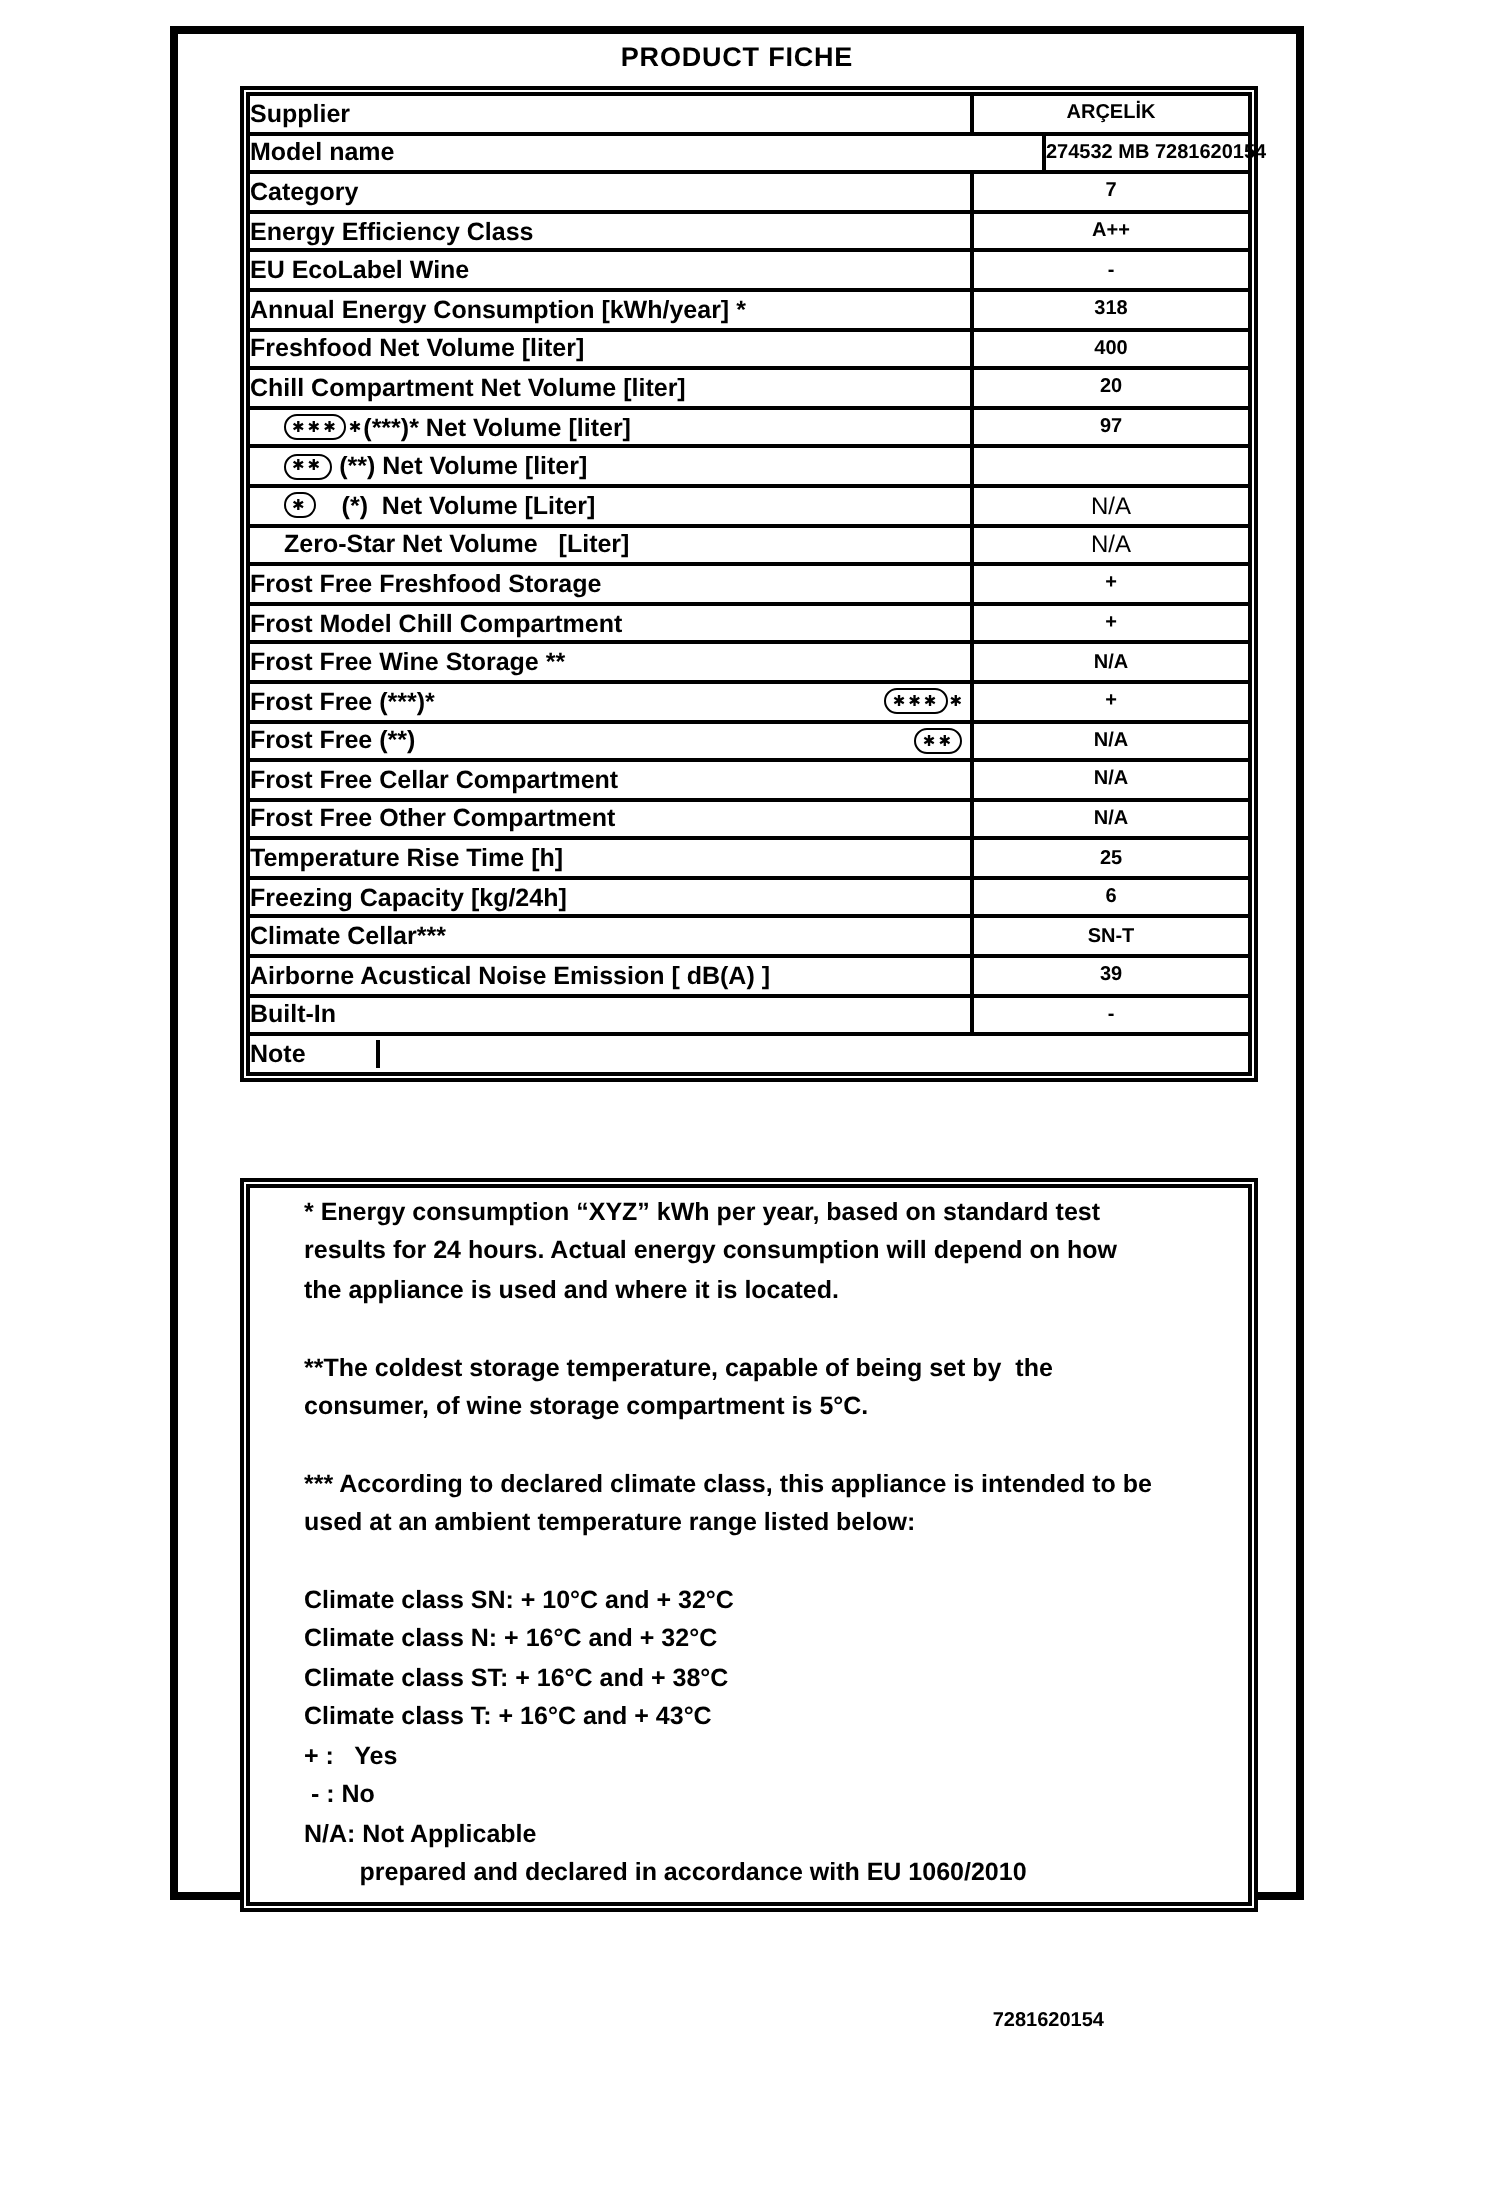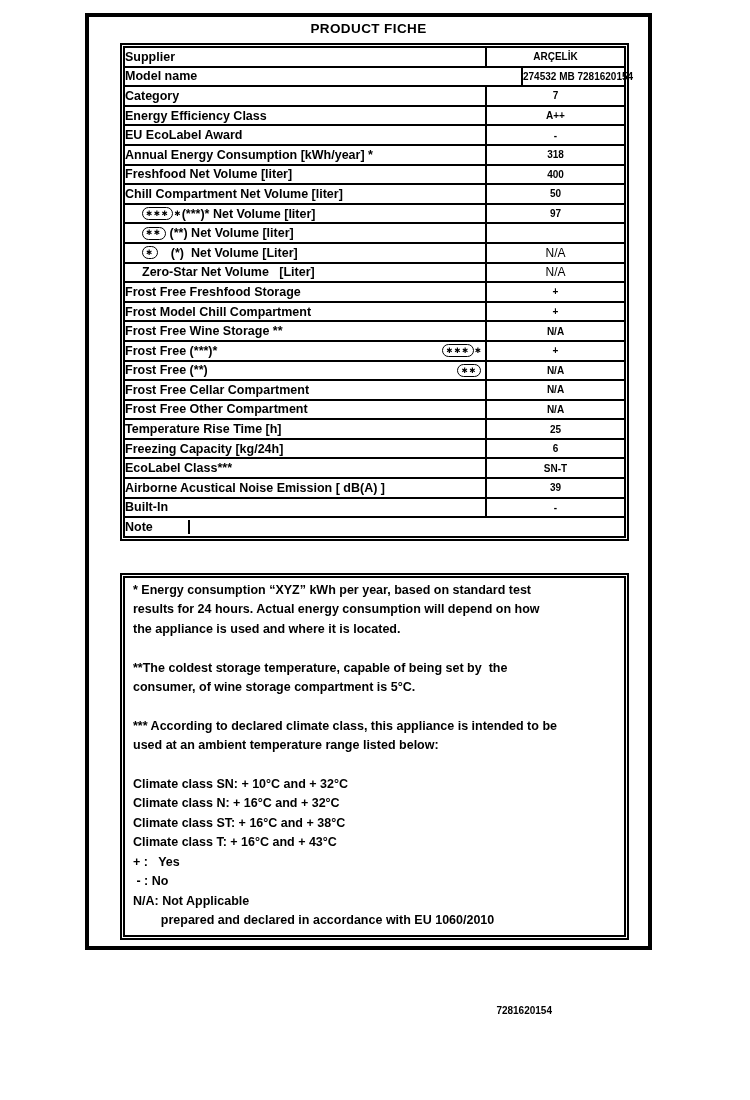--- a/index.html
+++ b/index.html
@@ -36,22 +36,22 @@
   .note-row .note-rest { flex:1; }
   .stargroup { display:inline-flex; align-items:center; }
   .stargroup.right { margin-left:auto; margin-right:4px; }
   .starbox {
     display:inline-flex; align-items:center; justify-content:center;
     border:1.5px solid #000; border-radius:7px; padding:0 3px; height:11px;
     font-size:7.5px; font-weight:700; letter-spacing:1.5px; line-height:1;
   }
   .starout { font-size:7.5px; font-weight:700; margin-left:1px; line-height:1; }
   .notes-box {
-    position:absolute; left:31px; top:556px; width:509px; height:367px;
-    border:5px double #000; box-sizing:border-box; background:#fff;
+    position:absolute; left:31px; top:572px; width:509px; height:367px;
+    border:5px double #000; box-sizing:border-box; background:#fff;padding-left:19px;
   }
   .notes-text {
     padding:3px 8px; font-size:12.5px; font-weight:700; line-height:19.4px;
     white-space:pre-wrap;
   }
   .footer-code {
     position:absolute; right:120px; top:1005px;
     font-size:10px; font-weight:700;margin-left:20px;
   }
 </style>
@@ -72,34 +72,34 @@
         </div>
         <div class="row">
           <div class="cell label"><span>Category</span></div>
           <div class="cell value">7</div>
         </div>
         <div class="row">
           <div class="cell label"><span>Energy Efficiency Class</span></div>
           <div class="cell value">A++</div>
         </div>
         <div class="row">
-          <div class="cell label"><span>EU EcoLabel Award</span></div>
+          <div class="cell label"><span>EU EcoLabel Wine</span></div>
           <div class="cell value">-</div>
         </div>
         <div class="row">
           <div class="cell label"><span>Annual Energy Consumption [kWh/year] *</span></div>
           <div class="cell value">318</div>
         </div>
         <div class="row">
           <div class="cell label"><span>Freshfood Net Volume [liter]</span></div>
           <div class="cell value">400</div>
         </div>
         <div class="row">
           <div class="cell label"><span>Chill Compartment Net Volume [liter]</span></div>
-          <div class="cell value">50</div>
+          <div class="cell value">20</div>
         </div>
         <div class="row">
           <div class="cell label indent"><span class="stargroup" style="margin-right: 1px;"><span class="starbox">✱✱✱</span><span class="starout">✱</span></span><span>(***)* Net Volume [liter]</span></div>
           <div class="cell value">97</div>
         </div>
         <div class="row">
           <div class="cell label indent"><span class="stargroup" style="margin-right: 4px;"><span class="starbox">✱✱</span></span><span>(**) Net Volume [liter]</span></div>
           <div class="cell value"></div>
         </div>
         <div class="row">
@@ -140,21 +140,21 @@
         </div>
         <div class="row">
           <div class="cell label"><span>Temperature Rise Time [h]</span></div>
           <div class="cell value">25</div>
         </div>
         <div class="row">
           <div class="cell label"><span>Freezing Capacity [kg/24h]</span></div>
           <div class="cell value">6</div>
         </div>
         <div class="row">
-          <div class="cell label"><span>EcoLabel Class***</span></div>
+          <div class="cell label"><span>Climate Cellar***</span></div>
           <div class="cell value">SN-T</div>
         </div>
         <div class="row">
           <div class="cell label"><span>Airborne Acustical Noise Emission [ dB(A) ]</span></div>
           <div class="cell value">39</div>
         </div>
         <div class="row">
           <div class="cell label"><span>Built-In</span></div>
           <div class="cell value">-</div>
         </div>

